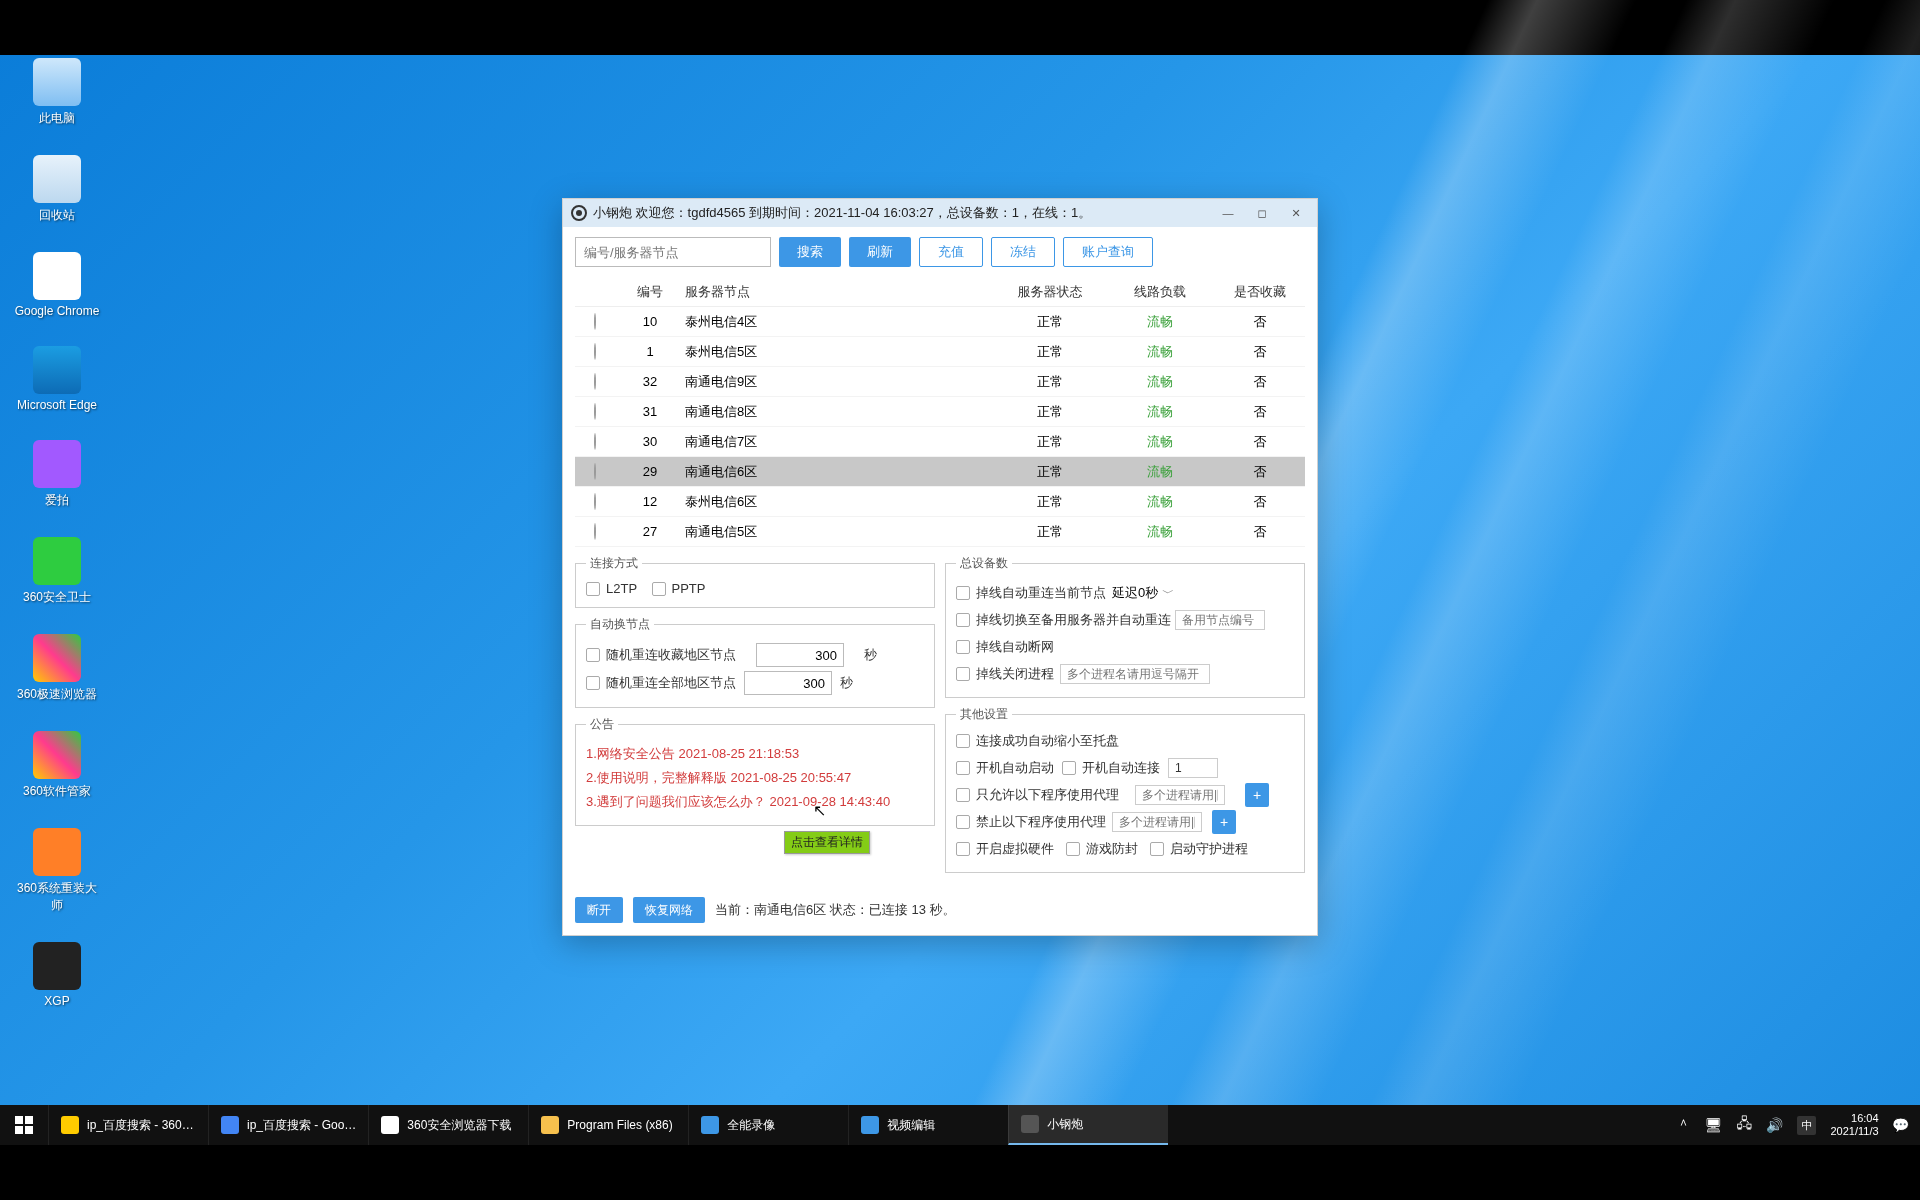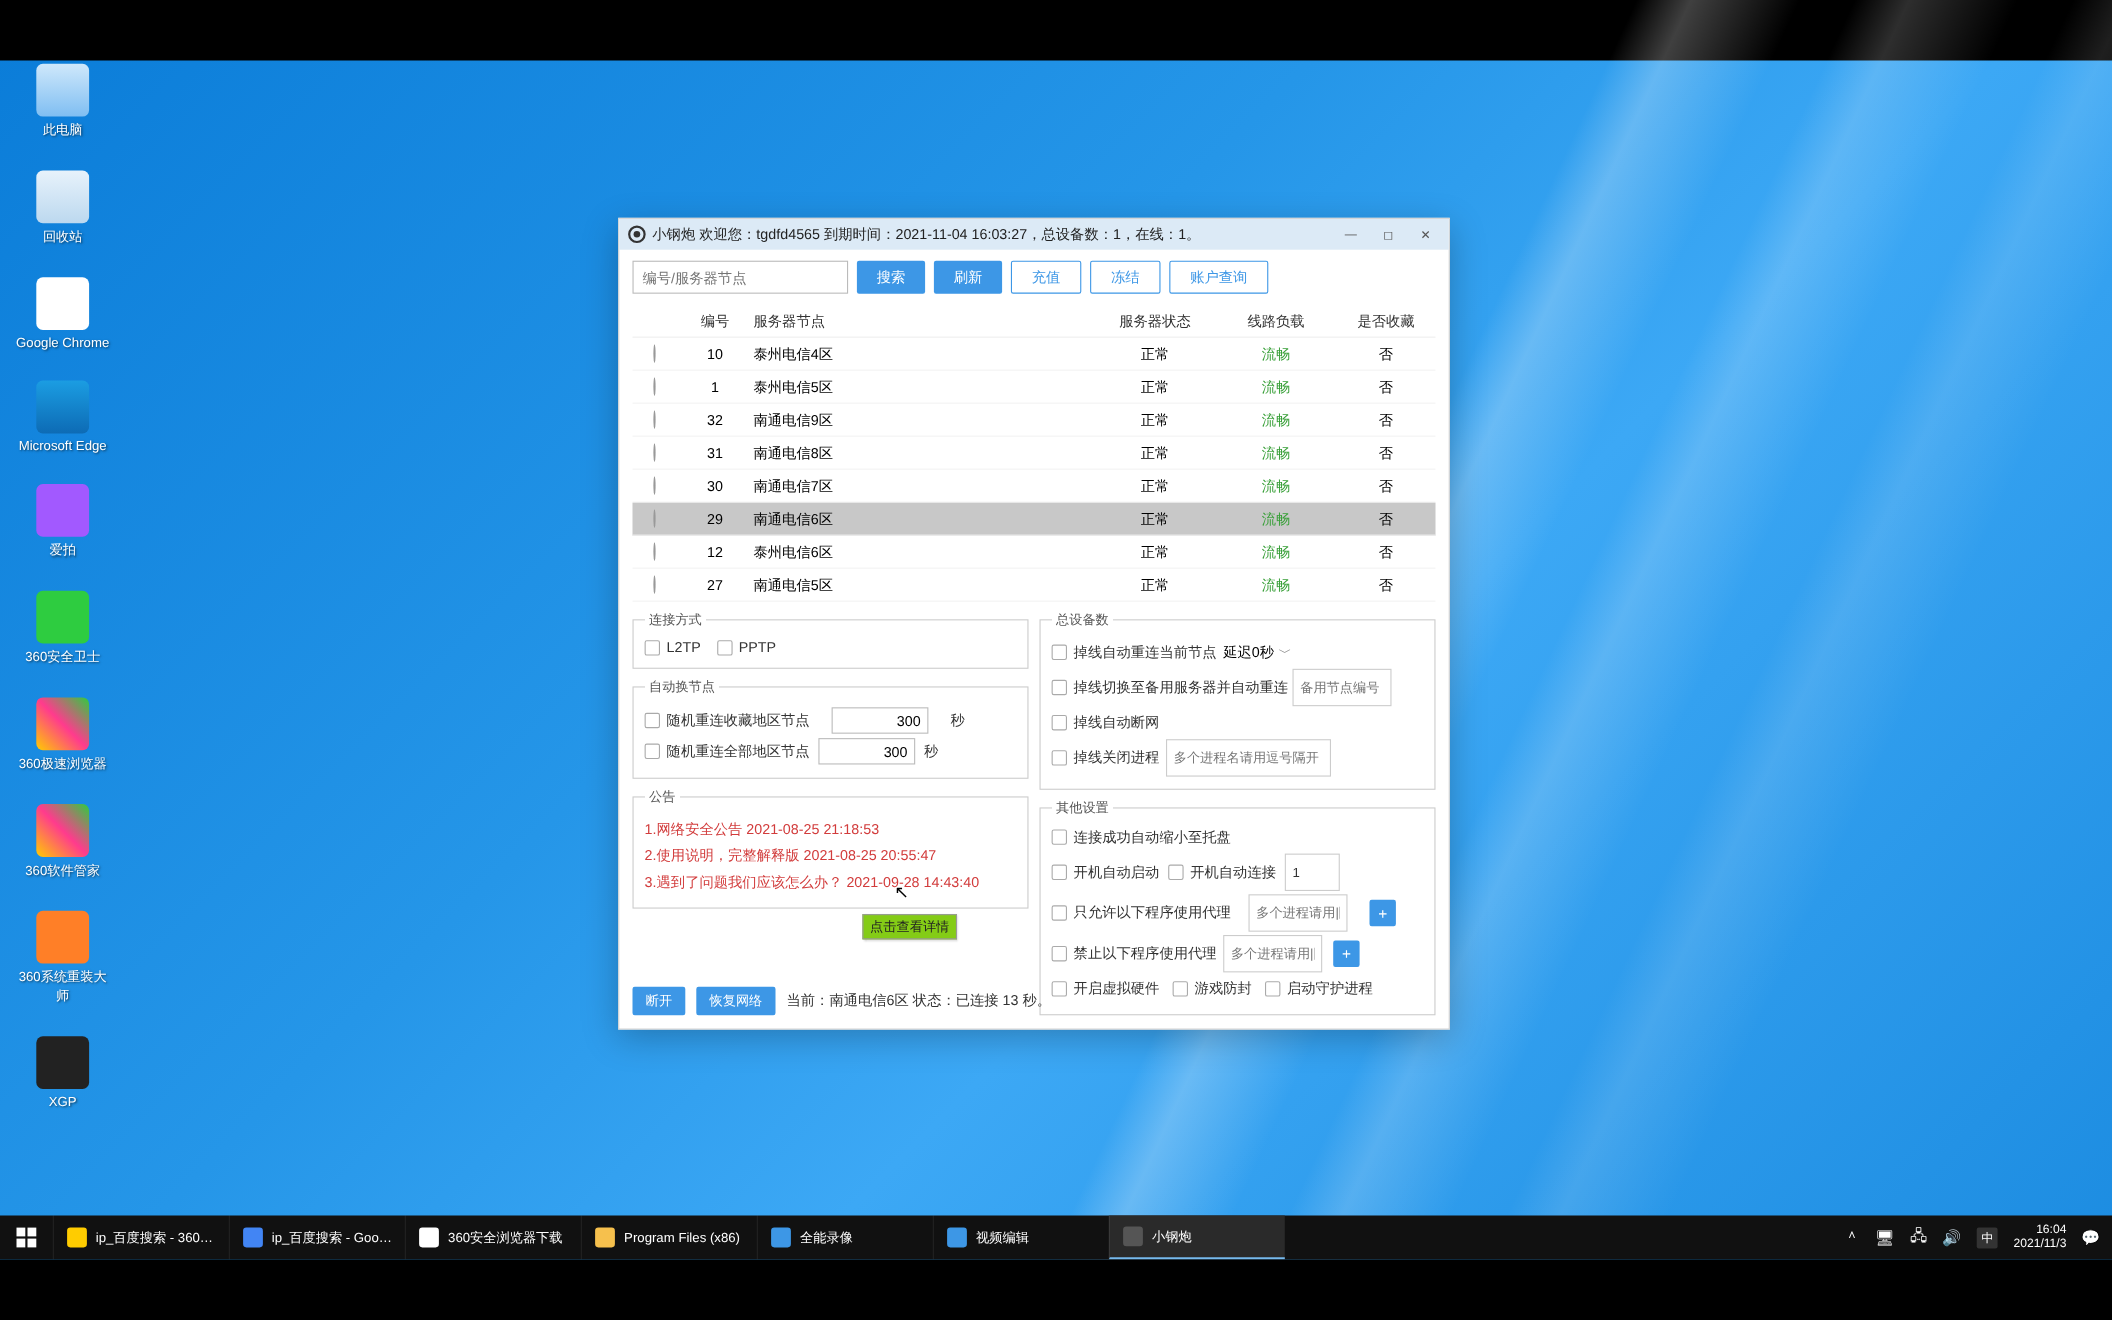--- a/index.html
+++ b/index.html
@@ -59,21 +59,21 @@
 .c-center{text-align:center;}
 .green{color:#3aa03a;}
 
 .panels { display:grid; grid-template-columns:1fr 1fr; gap:10px; padding:8px 12px 0; }
 fieldset { border:1px solid #ccc; font-size:13px; padding:6px 10px 8px; margin-bottom:8px; }
 legend { font-size:12px; color:#555; padding:0 4px; }
 .chk { display:inline-flex; align-items:center; gap:6px; margin:3px 0; font-size:13px; color:#333; }
 .chk .box { width:14px;height:14px;border:1px solid #aaa;border-radius:2px; }
 .numfield { width:88px;height:24px;border:1px solid #bbb;text-align:right;padding:0 6px;font-size:13px; }
 .sec { font-size:13px; color:#333; }
-.inline-input { height:34px;border:1px solid #ccc;padding:0 6px;font-size:12px;color:#bbb;}
+.inline-input { height:20px;border:1px solid #ccc;padding:0 6px;font-size:12px;color:#bbb;}
 .inline-input.narrow{width:90px;}
 .inline-input.med{width:150px;}
 .add-btn{width:24px;height:24px;background:#3d97e6;color:#fff;border:none;font-size:14px;display:inline-flex;align-items:center;justify-content:center;border-radius:2px;margin-left:4px;}
 .notice-item{color:#d23c3c;font-size:13px;margin:6px 0;}
 .tooltip { position:absolute; left:784px; top:831px; background:#84cc16; border:1px solid #999; font-size:12px; padding:2px 6px; color:#222; box-shadow:1px 1px 2px rgba(0,0,0,0.2); }
 .cursor { position:absolute; left:813px; top:801px; font-size:16px; color:#000; pointer-events:none;}
 
 .footer { position:absolute; left:12px; right:12px; bottom:12px; display:flex; align-items:center; gap:10px; font-size:13px; color:#333; }
 .chev{color:#888;font-size:12px;margin-left:4px;}
 

